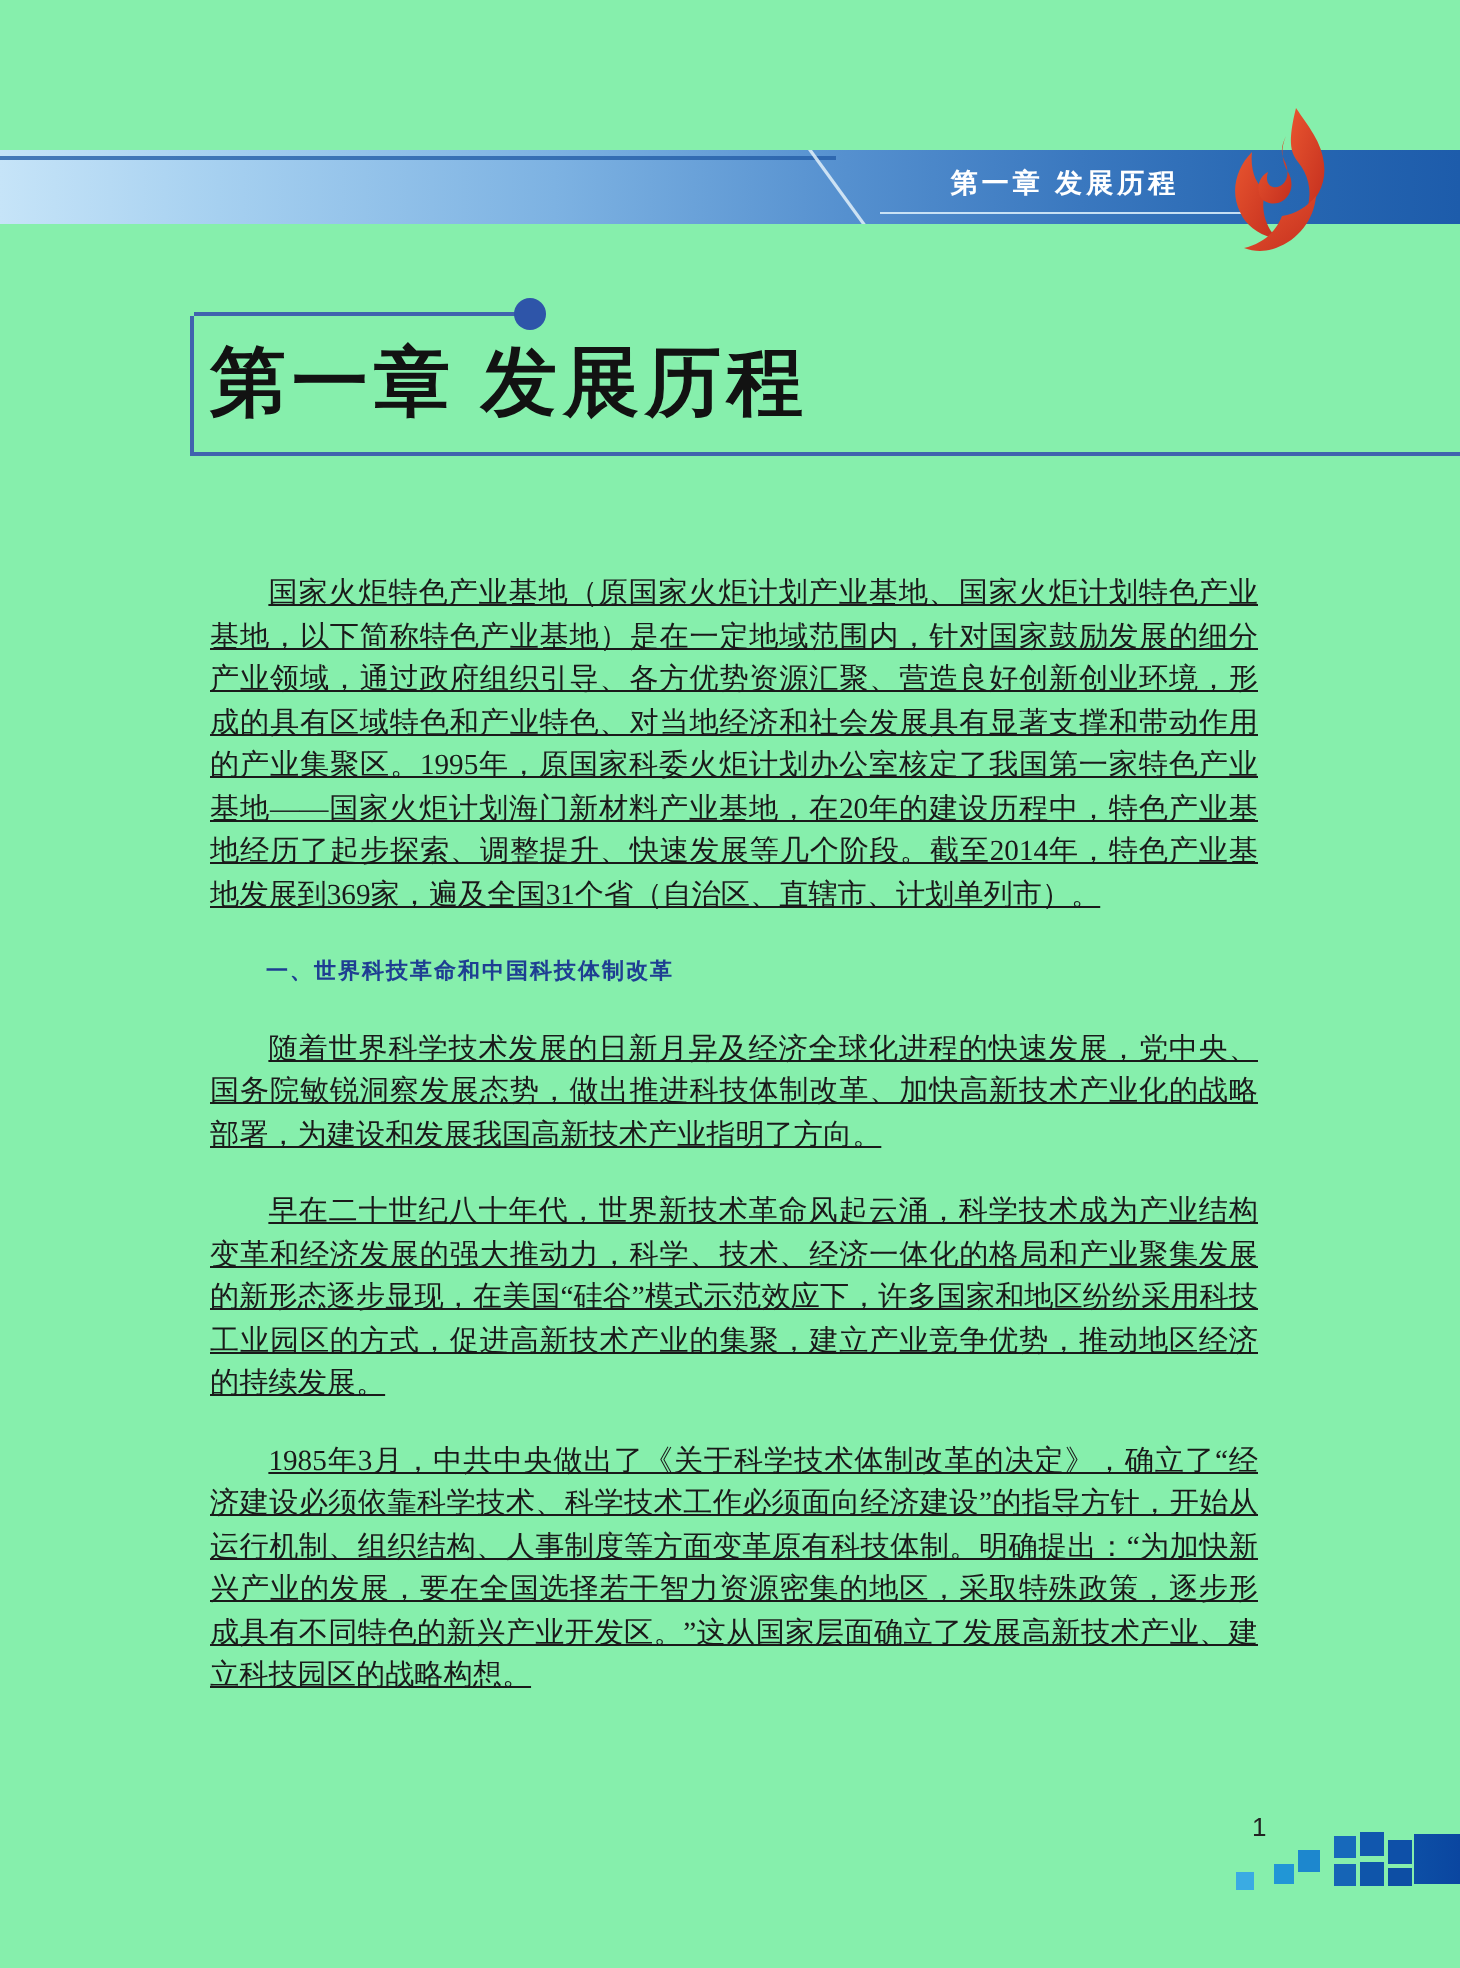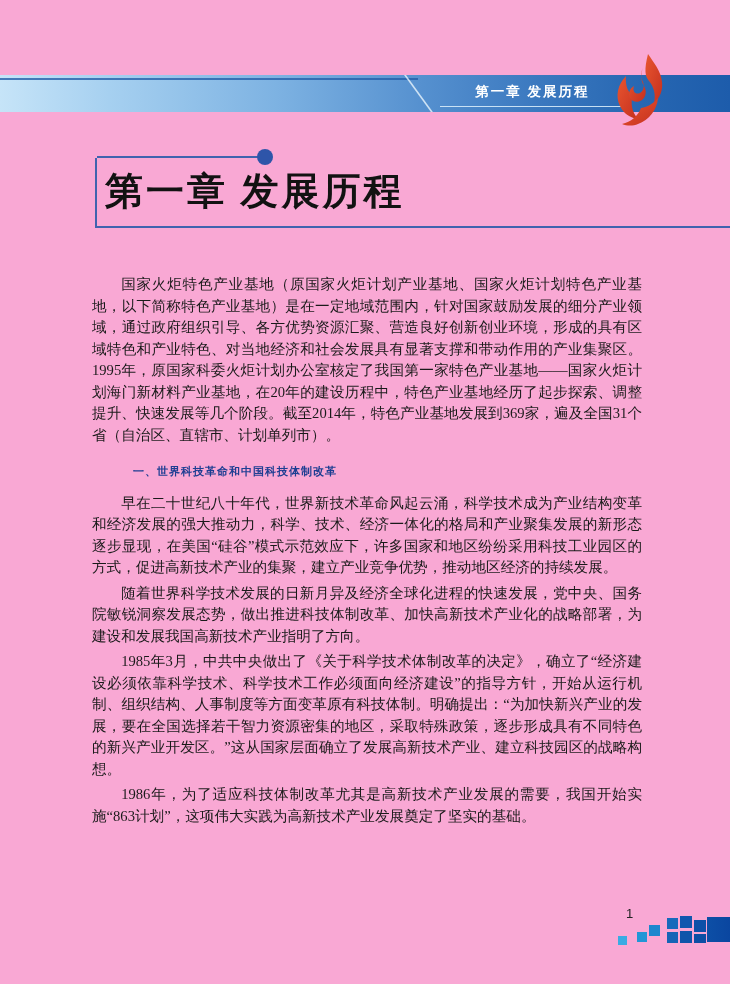--- a/index.html
+++ b/index.html
@@ -1,17 +1,17 @@
 <!DOCTYPE html>
 <html style="--header-gradient-start: #c6e4f8; --header-gradient-end: #1d5cab; --torch-red: #d43a28; --torch-red-light: #e8552f; --section-heading-blue: #1e3e92; --title-line-blue: #4063ae; --title-dot-blue: #2e55a9; --mosaic-light-blue: #3aabe3; --mosaic-dark-blue: #0a46a0; --body-text: #1a1a1a;"><head>
 <meta charset="utf-8">
 <style>
   html,body { margin:0; padding:0; background:#fff; }
   .page {
-    position:relative; width:730px; height:984px; background:#f9a8d4;
+    position:relative; width:730px; height:984px; background:#86efac;
     overflow:hidden;
     font-family:"Liberation Serif","DejaVu Serif",serif;
     color:var(--body-text,#1a1a1a);
   }
 
   
   .header-bar {
     position:absolute; top:75px; left:0; width:730px; height:37px;
     background:linear-gradient(90deg,
       #c6e4f8 0%, #a6d0f0 15%, #7db2e2 38%, #5590cf 58%,
@@ -55,21 +55,21 @@
     position:absolute; left:8px; top:8px; margin:0;
     font-size:38px; font-weight:bold; letter-spacing:3px;
     color:#121212; white-space:nowrap;
   }
 
   
   .body-text {
     position:absolute; left:88px; top:270px; width:558px;
     font-size:14.6px; line-height:21.5px; text-align:justify;
   }
-  .body-text p { margin:4px; text-indent:2em; }
+  .body-text p { margin:17px; text-indent:2em;text-decoration:underline; }
   .section-heading {
     margin:15px 0 10px 0; padding-left:45px;
     font-size:11px; font-weight:bold;
     color:var(--section-heading-blue,#1e3e92);
     letter-spacing:1px;
   }
 
   
   .page-number {
     position:absolute; left:626px; top:906px;
@@ -104,25 +104,24 @@
   <div class="title-block">
     <div class="title-topline"></div>
     <div class="title-dot"></div>
     <h1 class="chapter-title">第一章 发展历程</h1>
   </div>
 
   <div class="body-text">
     <p>国家火炬特色产业基地（原国家火炬计划产业基地、国家火炬计划特色产业基地，以下简称特色产业基地）是在一定地域范围内，针对国家鼓励发展的细分产业领域，通过政府组织引导、各方优势资源汇聚、营造良好创新创业环境，形成的具有区域特色和产业特色、对当地经济和社会发展具有显著支撑和带动作用的产业集聚区。1995年，原国家科委火炬计划办公室核定了我国第一家特色产业基地——国家火炬计划海门新材料产业基地，在20年的建设历程中，特色产业基地经历了起步探索、调整提升、快速发展等几个阶段。截至2014年，特色产业基地发展到369家，遍及全国31个省（自治区、直辖市、计划单列市）。</p>
 
     <h2 class="section-heading">一、世界科技革命和中国科技体制改革</h2>
+    <p>随着世界科学技术发展的日新月异及经济全球化进程的快速发展，党中央、国务院敏锐洞察发展态势，做出推进科技体制改革、加快高新技术产业化的战略部署，为建设和发展我国高新技术产业指明了方向。</p>
     <p>早在二十世纪八十年代，世界新技术革命风起云涌，科学技术成为产业结构变革和经济发展的强大推动力，科学、技术、经济一体化的格局和产业聚集发展的新形态逐步显现，在美国“硅谷”模式示范效应下，许多国家和地区纷纷采用科技工业园区的方式，促进高新技术产业的集聚，建立产业竞争优势，推动地区经济的持续发展。</p>
-    <p>随着世界科学技术发展的日新月异及经济全球化进程的快速发展，党中央、国务院敏锐洞察发展态势，做出推进科技体制改革、加快高新技术产业化的战略部署，为建设和发展我国高新技术产业指明了方向。</p>
     <p>1985年3月，中共中央做出了《关于科学技术体制改革的决定》，确立了“经济建设必须依靠科学技术、科学技术工作必须面向经济建设”的指导方针，开始从运行机制、组织结构、人事制度等方面变革原有科技体制。明确提出：“为加快新兴产业的发展，要在全国选择若干智力资源密集的地区，采取特殊政策，逐步形成具有不同特色的新兴产业开发区。”这从国家层面确立了发展高新技术产业、建立科技园区的战略构想。</p>
 
-    <p>1986年，为了适应科技体制改革尤其是高新技术产业发展的需要，我国开始实施“863计划”，这项伟大实践为高新技术产业发展奠定了坚实的基础。</p>
   </div>
 
   <span class="page-number">1</span>
   <svg class="footer-mosaic" viewBox="0 0 115 32" xmlns="http://www.w3.org/2000/svg">
     <defs>
       <linearGradient id="mg" x1="0" y1="0" x2="1" y2="0">
         <stop offset="0" stop-color="#0d4fa6"></stop>
         <stop offset="1" stop-color="#0a46a0"></stop>
       </linearGradient>
     </defs>

